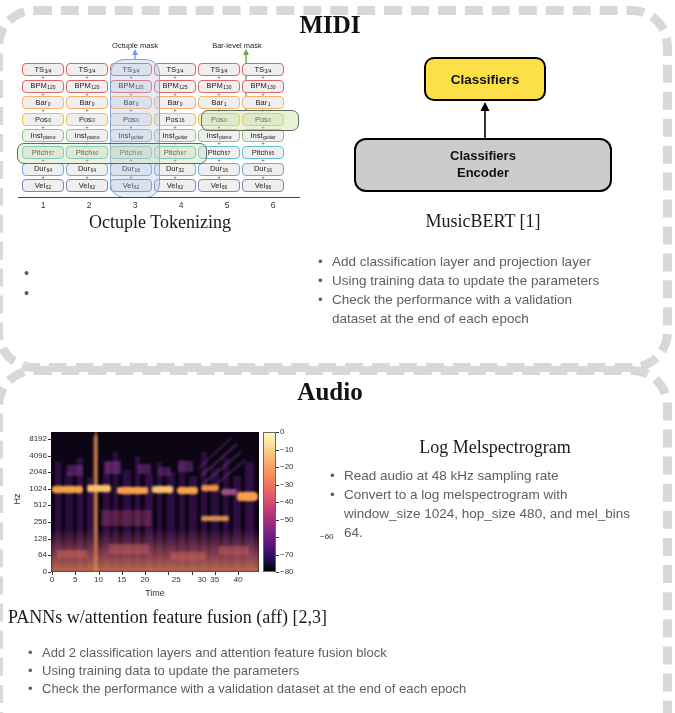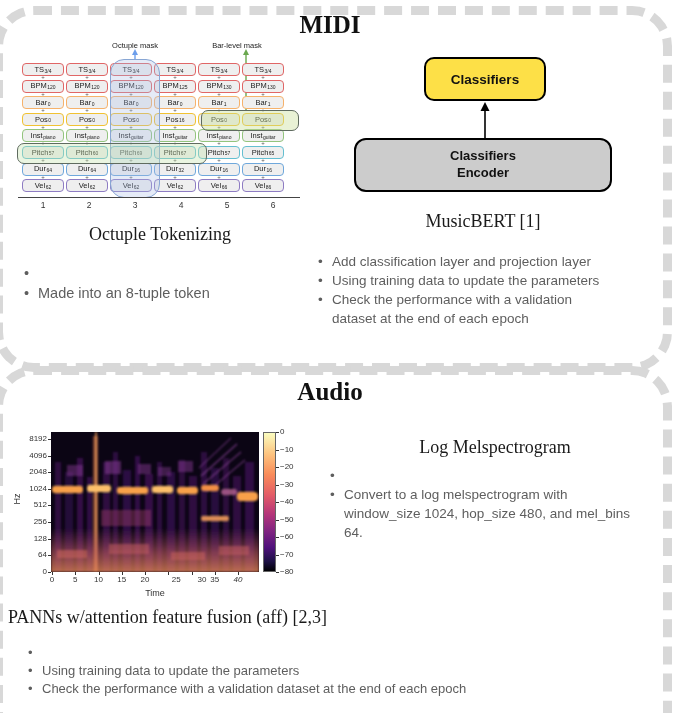--- a/index.html
+++ b/index.html
@@ -35,21 +35,21 @@
   .tg-envelope{position:absolute;box-sizing:border-box;pointer-events:none;}
   #env-octuple{left:110px;top:59px;width:50px;height:139px;border:1.5px solid #88a6d4;border-radius:14px;background:rgba(170,190,230,0.30);}
   #env-pitch{left:17px;top:143px;width:190px;height:21px;border:1.5px solid #5f6b5f;border-radius:7px;background:rgba(195,225,170,0.35);}
   #env-pos{left:201px;top:110px;width:98px;height:21px;border:1.5px solid #5f6b5f;border-radius:7px;background:rgba(200,222,150,0.40);}
   .mask-label{position:absolute;top:41px;width:90px;text-align:center;font-size:7.5px;color:#222;}
   #octuple-mask-label{left:90px;}
   #barlevel-mask-label{left:192px;}
   #grid-baseline{position:absolute;left:18px;top:197px;width:282px;border-top:1.6px solid #444;}
   #col-numbers{position:absolute;left:22px;top:200px;display:flex;gap:4px;}
   .col-num{width:42px;text-align:center;font-size:8.5px;color:#333;}
-  #octuple-caption{top:224px;left:0;width:320px;text-align:center;}
+  #octuple-caption{top:212px;left:0;width:320px;text-align:center;}
 
   
   .bullets{position:absolute;color:#5e5e5e;}
   .b-row{display:flex;}
   .b-dot{width:14px;flex:none;}
   #left-bullets{left:24px;top:263px;font-size:14.5px;line-height:20px;width:290px;}
   #right-bullets{left:318px;top:252px;font-size:13.5px;line-height:19px;width:302px;}
   #audio-bullets{left:330px;top:466px;font-size:13.5px;line-height:19px;width:310px;}
   #bottom-bullets{left:28px;top:644px;font-size:13px;line-height:18px;width:630px;}
 
@@ -359,21 +359,20 @@
   </div>
 
 <div class="serif-caption" id="octuple-caption">Octuple Tokenizing</div>
 
 <div class="bullets" id="left-bullets">
     <div class="b-row">
       <span class="b-dot">•</span>
     </div>
     <div class="b-row">
       <span class="b-dot">•</span>
-      <span class="b-text">Made into an 8-tuple token</span>
     </div>
   </div>
 
 <div class="model-box" id="classifiers-box" style="background:#fde047;">
   <span>Classifiers</span>
 </div>
 <svg width="30" height="42" style="position:absolute;left:470px;top:99px;pointer-events:none;">
   <line x1="15" y1="40" x2="15" y2="10" stroke="#000" stroke-width="1.6"></line>
   <polygon points="10.5,12 19.5,12 15,3" fill="#000"></polygon>
 </svg>
@@ -520,44 +519,46 @@
       <div class="tick-label cbtick" style="top: 26.5px;">−10</div>
       <div class="tickmark" style="left: 261px; top: 31.5px; width: 3px; height: 1px;"></div>
       <div class="tick-label cbtick" style="top: 44px;">−20</div>
       <div class="tickmark" style="left: 261px; top: 49px; width: 3px; height: 1px;"></div>
       <div class="tick-label cbtick" style="top: 61.5px;">−30</div>
       <div class="tickmark" style="left: 261px; top: 66.5px; width: 3px; height: 1px;"></div>
       <div class="tick-label cbtick" style="top: 79px;">−40</div>
       <div class="tickmark" style="left: 261px; top: 84px; width: 3px; height: 1px;"></div>
       <div class="tick-label cbtick" style="top: 96.5px;">−50</div>
       <div class="tickmark" style="left: 261px; top: 101.5px; width: 3px; height: 1px;"></div>
-      <div class="tick-label cbtick" style="top: 114px;">−60</div>
+      <div class="tick-label cbtick" style="top: 114px; margin-left: 40px;">−60</div>
       <div class="tickmark" style="left: 261px; top: 119px; width: 3px; height: 1px;"></div>
       <div class="tick-label cbtick" style="top: 131.5px;">−70</div>
       <div class="tickmark" style="left: 261px; top: 136.5px; width: 3px; height: 1px;"></div>
       <div class="tick-label cbtick" style="top: 149px;">−80</div>
       <div class="tickmark" style="left: 261px; top: 154px; width: 3px; height: 1px;"></div>
     </div>
 </div>
 
 <div class="serif-caption" id="melspec-heading" style="left:335px;top:437px;width:320px;text-align:center;">Log Melspectrogram</div>
 <div class="bullets" id="audio-bullets">
     <div class="b-row">
       <span class="b-dot">•</span>
+      <span class="b-text">Read audio at 48 kHz sampling rate</span>
     </div>
     <div class="b-row">
       <span class="b-dot">•</span>
       <span class="b-text">Convert to a log melspectrogram with window_size 1024, hop_size 480, and mel_bins 64.</span>
     </div>
   </div>
 
 <div class="serif-caption" id="panns-heading" style="left:8px;top:607px;width:640px;">PANNs w/attention feature fusion (aff) [2,3]</div>
 <div class="bullets" id="bottom-bullets">
     <div class="b-row">
       <span class="b-dot">•</span>
+      <span class="b-text">Add 2 classification layers and attention feature fusion block</span>
     </div>
     <div class="b-row">
       <span class="b-dot">•</span>
       <span class="b-text">Using training data to update the parameters</span>
     </div>
     <div class="b-row">
       <span class="b-dot">•</span>
       <span class="b-text">Check the performance with a validation dataset at the end of each epoch</span>
     </div>
   </div>

